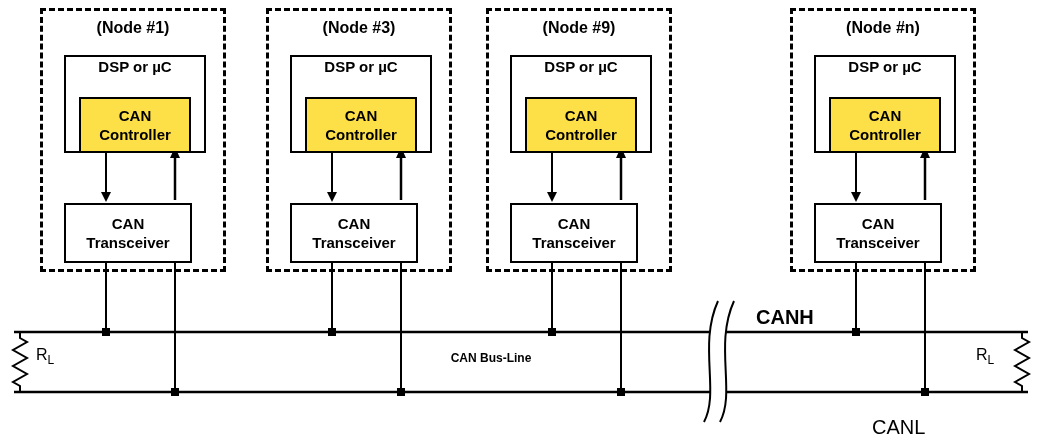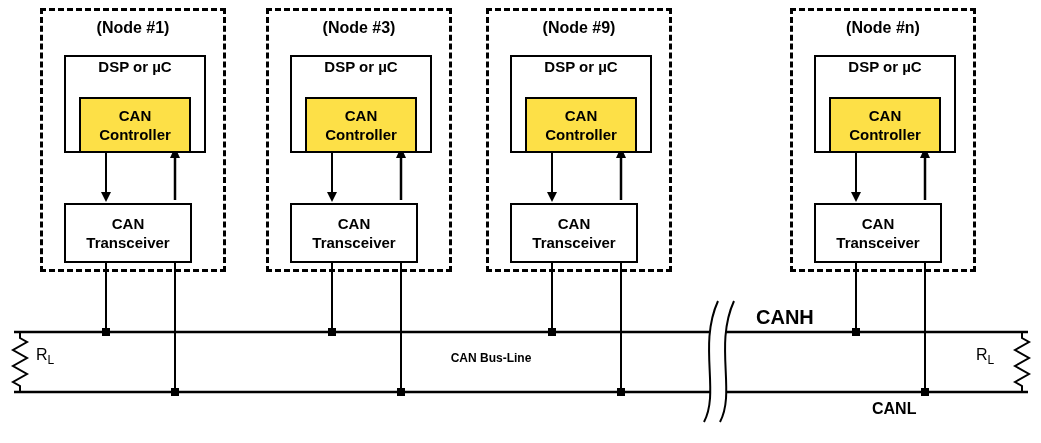--- a/index.html
+++ b/index.html
@@ -91,23 +91,23 @@
   .canh-label {
     position: absolute;
     left: 756px;
     top: 306px;
     font-weight: bold;
     font-size: 20px;
   }
   .canl-label {
     position: absolute;
     left: 872px;
-    top: 400px;
-    font-weight: bold;
-    font-size: 16px;
+    top: 416px;
+    font-weight: normal;
+    font-size: 20px;
   }
   .r-label {
     position: absolute;
     top: 346px;
     font-size: 16px;
   }
   .r-label sub { font-size: 12px; }
   .r-left  { left: 36px; }
   .r-right { left: 976px; }
 </style>

